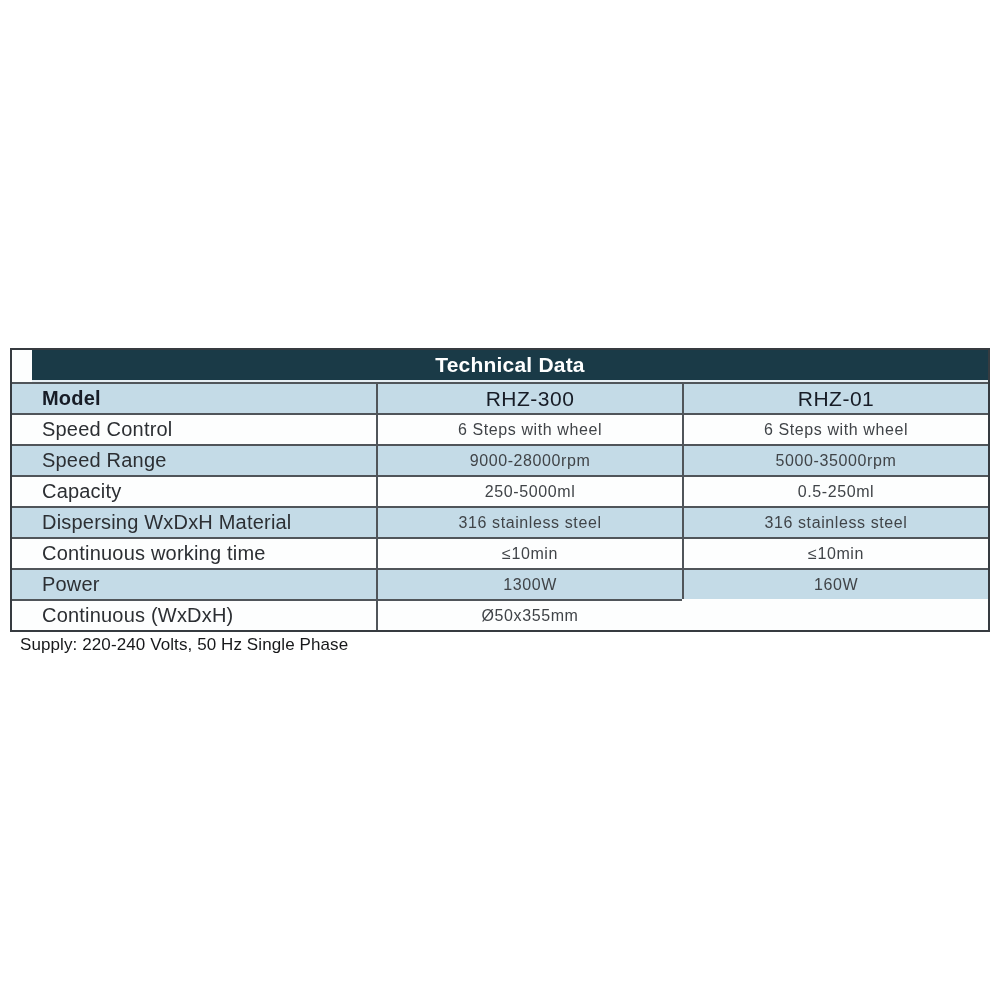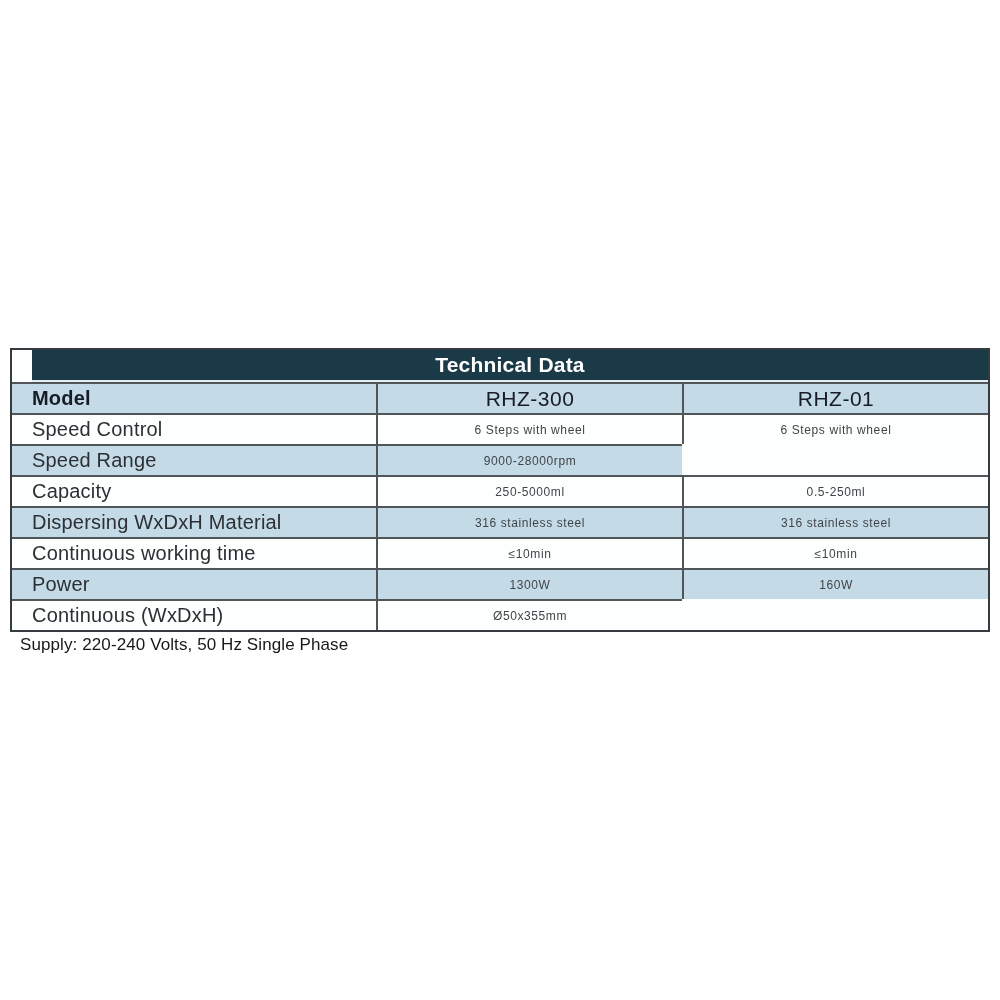--- a/index.html
+++ b/index.html
@@ -53,39 +53,39 @@
   .grid-row > div:nth-child(3){
     border-left:2px solid var(--border);
     justify-content:center;
   }
   .grid-row:first-of-type > div{border-top:none;}
   
   .row-header > div{background:var(--row-blue);}
   .row-data:nth-of-type(odd) > div{background:var(--row-white);}
   .row-data:nth-of-type(even) > div{background:var(--row-blue);}
   .cell-label{
-    padding-left:20px;
+    padding-left:30px;
     font-size:20px;
     color:var(--label-text);
     letter-spacing:0.2px;
     white-space:nowrap;
   }
   .row-header .cell-label{
     font-weight:bold;
     font-size:20px;
     color:var(--header-text);
   }
   .cell-head-val{
     font-weight:normal;
     font-size:21px;
     color:var(--header-text);
     letter-spacing:0.5px;
   }
   .cell-value{
-    font-size:12px;
+    font-size:16px;
     color:var(--value-text);
     letter-spacing:0.6px;
     white-space:nowrap;
   }
   .footnote{
     position:absolute;
     left:20px; top:635px;
     font-size:17px;
     color:var(--footnote-text);
     letter-spacing:0.1px;
@@ -105,20 +105,21 @@
 
   <div class="grid-row row-data">
     <div class="cell-label">Speed Control</div>
     <div class="cell-value">6 Steps with wheel</div>
     <div class="cell-value">6 Steps with wheel</div>
   </div>
 
   <div class="grid-row row-data">
     <div class="cell-label">Speed Range</div>
     <div class="cell-value">9000-28000rpm</div>
+    <div class="cell-value">5000-35000rpm</div>
   </div>
 
   <div class="grid-row row-data">
     <div class="cell-label">Capacity</div>
     <div class="cell-value">250-5000ml</div>
     <div class="cell-value">0.5-250ml</div>
   </div>
 
   <div class="grid-row row-data">
     <div class="cell-label">Dispersing WxDxH Material</div>

